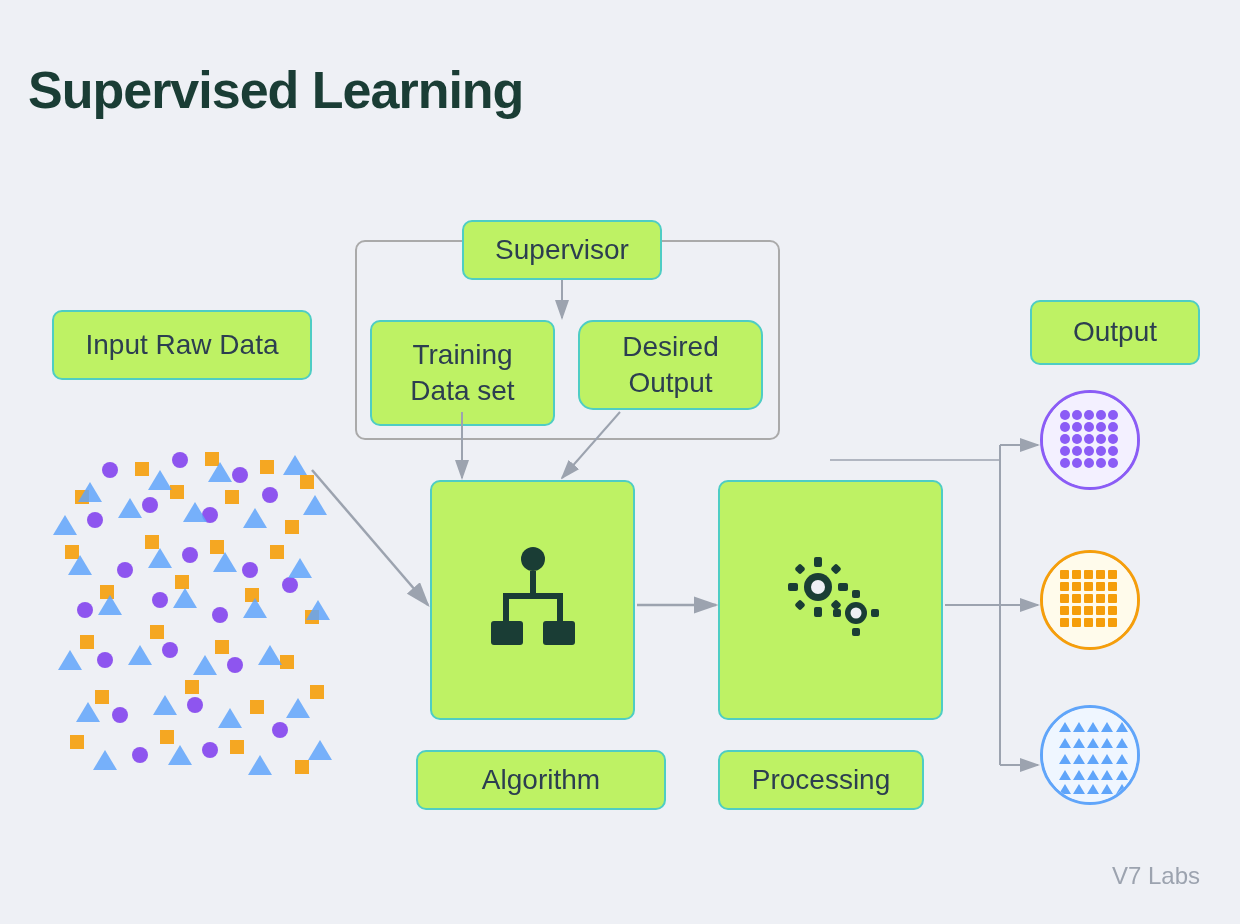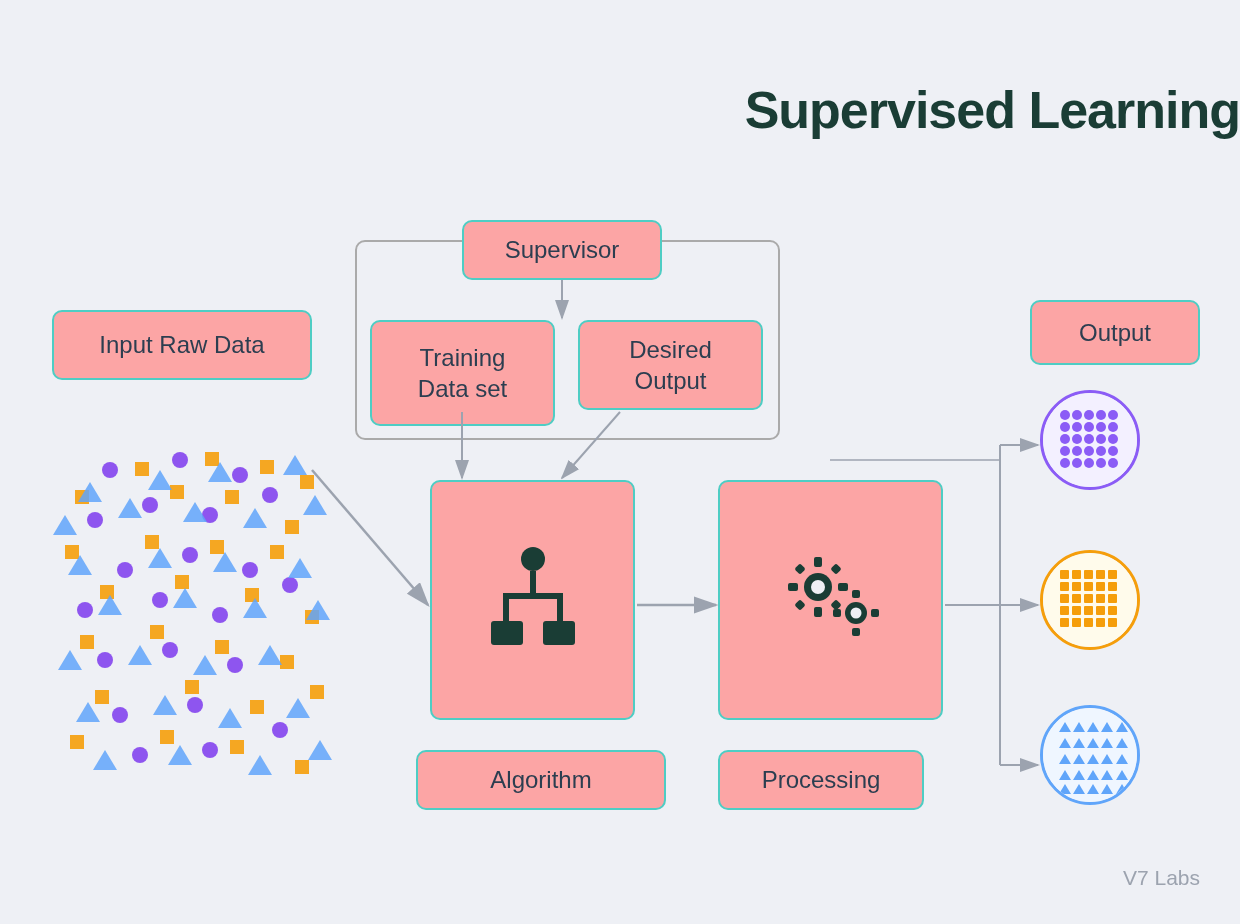--- a/index.html
+++ b/index.html
@@ -6,48 +6,48 @@
     body {
       width: 1240px;
       height: 924px;
       background: #eef0f5;
       font-family: 'Segoe UI', Arial, sans-serif;
       overflow: hidden;
       position: relative;
     }
 
     .main-title {
-      text-align: right;
+      text-align: left;
       font-size: 52px;
       font-weight: 800;
       color: #1a3d35;
-      padding-top: 80px;
+      padding-top: 60px;
       letter-spacing: -1px;
       margin-left: 28px;
     }
 
     .diagram-area {
       position: absolute;
       top: 160px;
       left: 0;
       width: 1240px;
       height: 760px;
     }
 
     
     .box {
       position: absolute;
-      background: #fca5a5;
+      background: #bef264;
       border: 2.5px solid #4ecdc4;
       border-radius: 10px;
       display: flex;
       align-items: center;
       justify-content: center;
       text-align: center;
-      font-size: 24px;
+      font-size: 28px;
       color: #2c3e50;
       line-height: 1.3;
     }
 
     
     .box-input {
       left: 52px;
       top: 150px;
       width: 260px;
       height: 70px;
@@ -68,20 +68,21 @@
       width: 185px;
       height: 106px;
     }
 
     
     .box-desired {
       left: 578px;
       top: 160px;
       width: 185px;
       height: 90px;
+      border-radius: 15px;
     }
 
     
     .box-algorithm {
       left: 430px;
       top: 320px;
       width: 205px;
       height: 240px;
       flex-direction: column;
     }
@@ -194,21 +195,21 @@
     .proc-icon {
       width: 110px;
       height: 100px;
     }
 
     
     .watermark {
       position: absolute;
       bottom: 30px;
       right: 40px;
-      font-size: 21px;
+      font-size: 24px;
       color: #9ca3af;
       font-weight: 500;
     }
   </style>
 </head>
 <body>
 
 <h1 class="main-title">Supervised Learning</h1>
 
 <div class="diagram-area">

